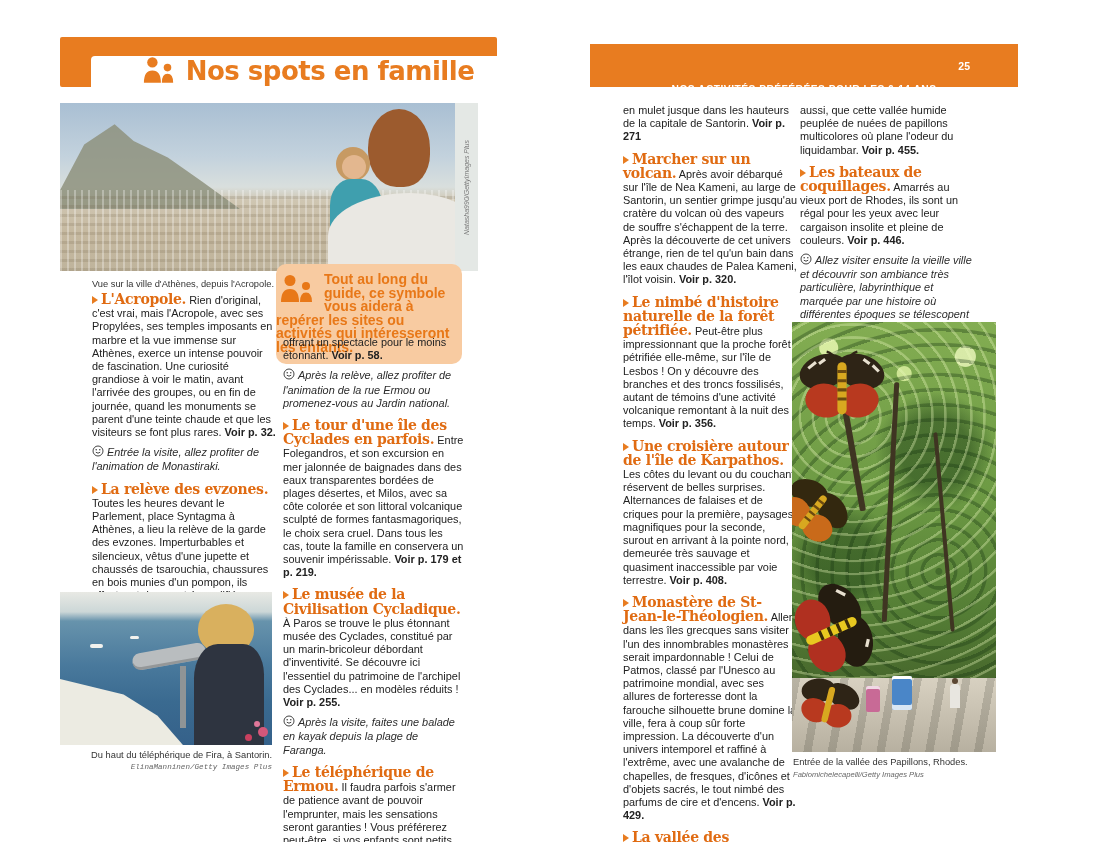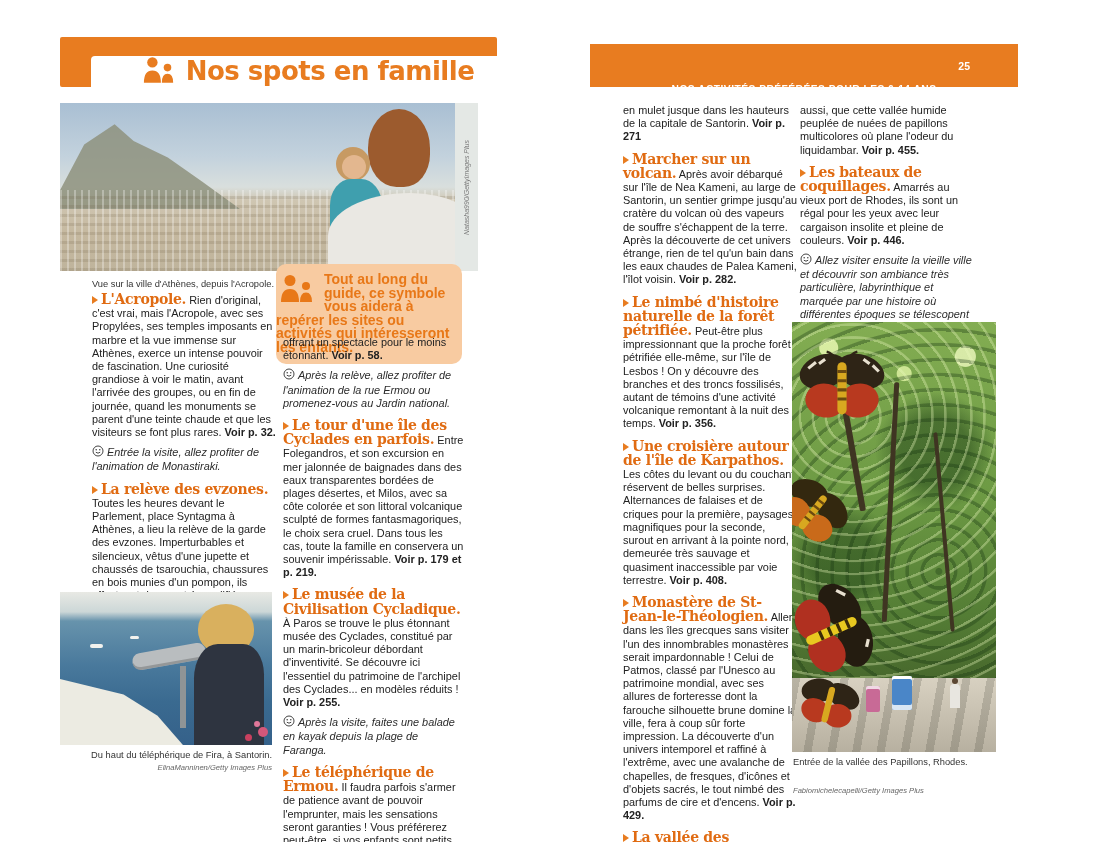--- a/index.html
+++ b/index.html
@@ -58,21 +58,21 @@
   .ph2-scope{position:absolute;right:66px;top:56px;width:74px;height:17px;background:#b9bdbf;border-radius:8px;
              transform:rotate(-10deg);box-shadow:inset 0 -3px 0 rgba(0,0,0,.2);}
   .ph2-pole{position:absolute;right:86px;top:74px;width:6px;height:62px;background:#8f9496;}
   .ph2-hair{position:absolute;right:18px;top:12px;width:56px;height:50px;background:#d9b05e;border-radius:50% 50% 46% 46%;}
   .ph2-body{position:absolute;right:8px;top:52px;width:70px;height:101px;background:#2e3440;border-radius:34% 30% 0 0;}
   .ph2-flower{position:absolute;border-radius:50%;}
   .f1{right:4px;bottom:8px;width:10px;height:10px;background:#d4577a;}
   .f2{right:20px;bottom:4px;width:7px;height:7px;background:#c9405f;}
   .f3{right:12px;bottom:18px;width:6px;height:6px;background:#e0779a;}
   .cap2{position:absolute;left:60px;top:750px;width:212px;text-align:right;font-size:9.3px;color:#333;}
-  .cred2{position:absolute;left:60px;top:763px;width:212px;text-align:right;font-size:7.6px;color:#666;font-style:italic;}
+  .cred2{position:absolute;left:60px;top:763px;width:212px;text-align:right;font-size:7.6px;color:#666;font-style:italic;font-family:Liberation Mono, monospace;}
   
   .rheader{position:absolute;left:590px;top:44px;width:428px;height:43px;background:#e87c20;
            display:flex;align-items:center;justify-content:center;}
   .rheader .rt{color:#fff;font-weight:bold;font-size:10.2px;letter-spacing:0.5px;margin-top:48px;}
   .rheader .pn{position:absolute;right:48px;color:#fff;font-weight:bold;font-size:10.5px;}
   
   .ph3{position:absolute;left:792px;top:322px;width:204px;height:430px;overflow:hidden;
        background-image:
          radial-gradient(circle at 18% 6%,rgba(232,248,176,.85) 0 9px,transparent 10px),
          radial-gradient(circle at 55% 12%,rgba(225,244,165,.8) 0 7px,transparent 8px),
@@ -96,21 +96,21 @@
   .bf2{left:-16px;top:160px;width:72px;transform:rotate(38deg);}
   .bf3{left:-10px;top:268px;width:96px;transform:rotate(66deg);}
   .bf4{left:4px;top:356px;width:64px;transform:rotate(14deg);}
   .ph3-stand{position:absolute;left:100px;bottom:42px;width:20px;height:34px;background:#4a86c8;border-radius:2px;
              box-shadow:inset 0 3px 0 #fff,inset 0 -5px 0 #d8e6f4;}
   .ph3-stand2{position:absolute;left:74px;bottom:40px;width:14px;height:26px;background:#c86a96;border-radius:2px;
              box-shadow:inset 0 3px 0 #f0d8e4;}
   .ph3-person{position:absolute;left:158px;bottom:44px;width:10px;height:24px;background:#e8e6e0;border-radius:4px 4px 0 0;}
   .ph3-person:after{content:"";position:absolute;left:2px;top:-6px;width:6px;height:6px;border-radius:50%;background:#5a4632;}
   .cap3{position:absolute;left:793px;top:757px;width:215px;font-size:9.3px;color:#333;}
-  .cred3{position:absolute;left:793px;top:770px;width:215px;font-size:7.6px;color:#666;font-style:italic;margin-top:16px;}
+  .cred3{position:absolute;left:793px;top:770px;width:215px;font-size:7.6px;color:#666;font-style:italic;}
 </style>
 </head>
 <body>
 
 <div class="spread">
 
   <div class="banner"></div>
   <div class="title-box">
     <svg class="fam-icon" width="34" height="27" viewBox="0 0 36 28" fill="#e87c20">
       <circle cx="11" cy="6.5" r="5.5"></circle>
@@ -202,21 +202,21 @@
   <div class="rheader">
     <span class="rt">NOS ACTIVITÉS PRÉFÉRÉES POUR LES 6-14 ANS</span>
     <span class="pn">25</span>
   </div>
 
   <div class="col colR1">
     <p class="cont"><span>en mulet jusque dans les hauteurs de la capitale de Santorin.</span>
       <span class="voir">Voir p. 271</span></p>
     <p class="sec"><span class="arr"></span><span class="h">Marcher sur un volcan.</span>
       <span>Après avoir débarqué sur l'île de Nea Kameni, au large de Santorin, un sentier grimpe jusqu'au cratère du volcan où des vapeurs de souffre s'échappent de la terre. Après la découverte de cet univers étrange, rien de tel qu'un bain dans les eaux chaudes de Palea Kameni, l'îlot voisin.</span>
-      <span class="voir">Voir p. 282.</span></p>
+      <span class="voir">Voir p. 320.</span></p>
     <p class="sec"><span class="arr"></span><span class="h">Le nimbé d'histoire naturelle de la forêt pétrifiée.</span>
       <span>Peut-être plus impressionnant que la proche forêt pétrifiée elle-même, sur l'île de Lesbos ! On y découvre des branches et des troncs fossilisés, autant de témoins d'une activité volcanique remontant à la nuit des temps.</span>
       <span class="voir">Voir p. 356.</span></p>
     <p class="sec"><span class="arr"></span><span class="h">Une croisière autour de l'île de Karpathos.</span>
       <span>Les côtes du levant ou du couchant réservent de belles surprises. Alternances de falaises et de criques pour la première, paysages magnifiques pour la seconde, surout en arrivant à la pointe nord, demeurée très sauvage et quasiment inaccessible par voie terrestre.</span>
       <span class="voir">Voir p. 408.</span></p>
     <p class="sec"><span class="arr"></span><span class="h">Monastère de St-Jean-le-Théologien.</span>
       <span>Aller dans les îles grecques sans visiter l'un des innombrables monastères serait impardonnable ! Celui de Patmos, classé par l'Unesco au patrimoine mondial, avec ses allures de forteresse dont la farouche silhouette brune domine la ville, fera à coup sûr forte impression. La découverte d'un univers intemporel et raffiné à l'extrême, avec une avalanche de chapelles, de fresques, d'icônes et d'objets sacrés, le tout nimbé des parfums de cire et d'encens.</span>
       <span class="voir">Voir p. 429.</span></p>
     <p class="sec"><span class="arr"></span><span class="h">La vallée des Papillons.</span>

